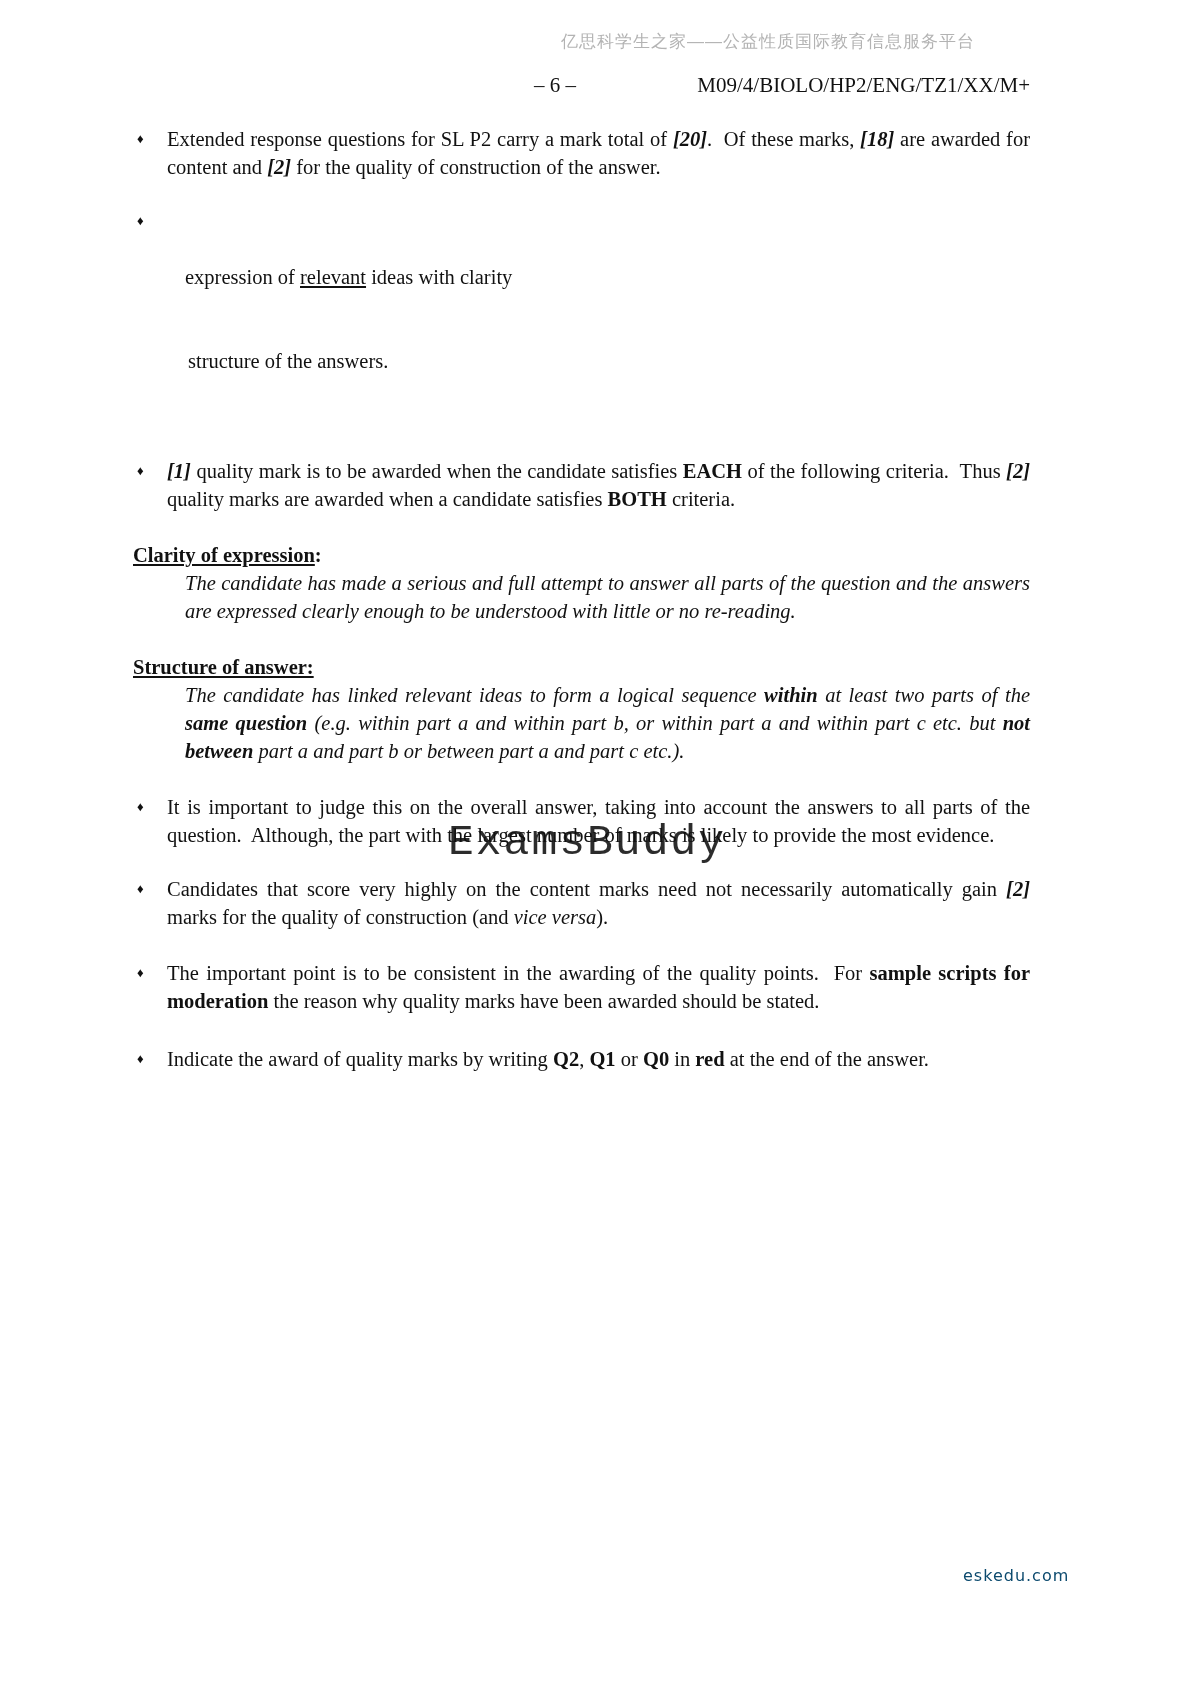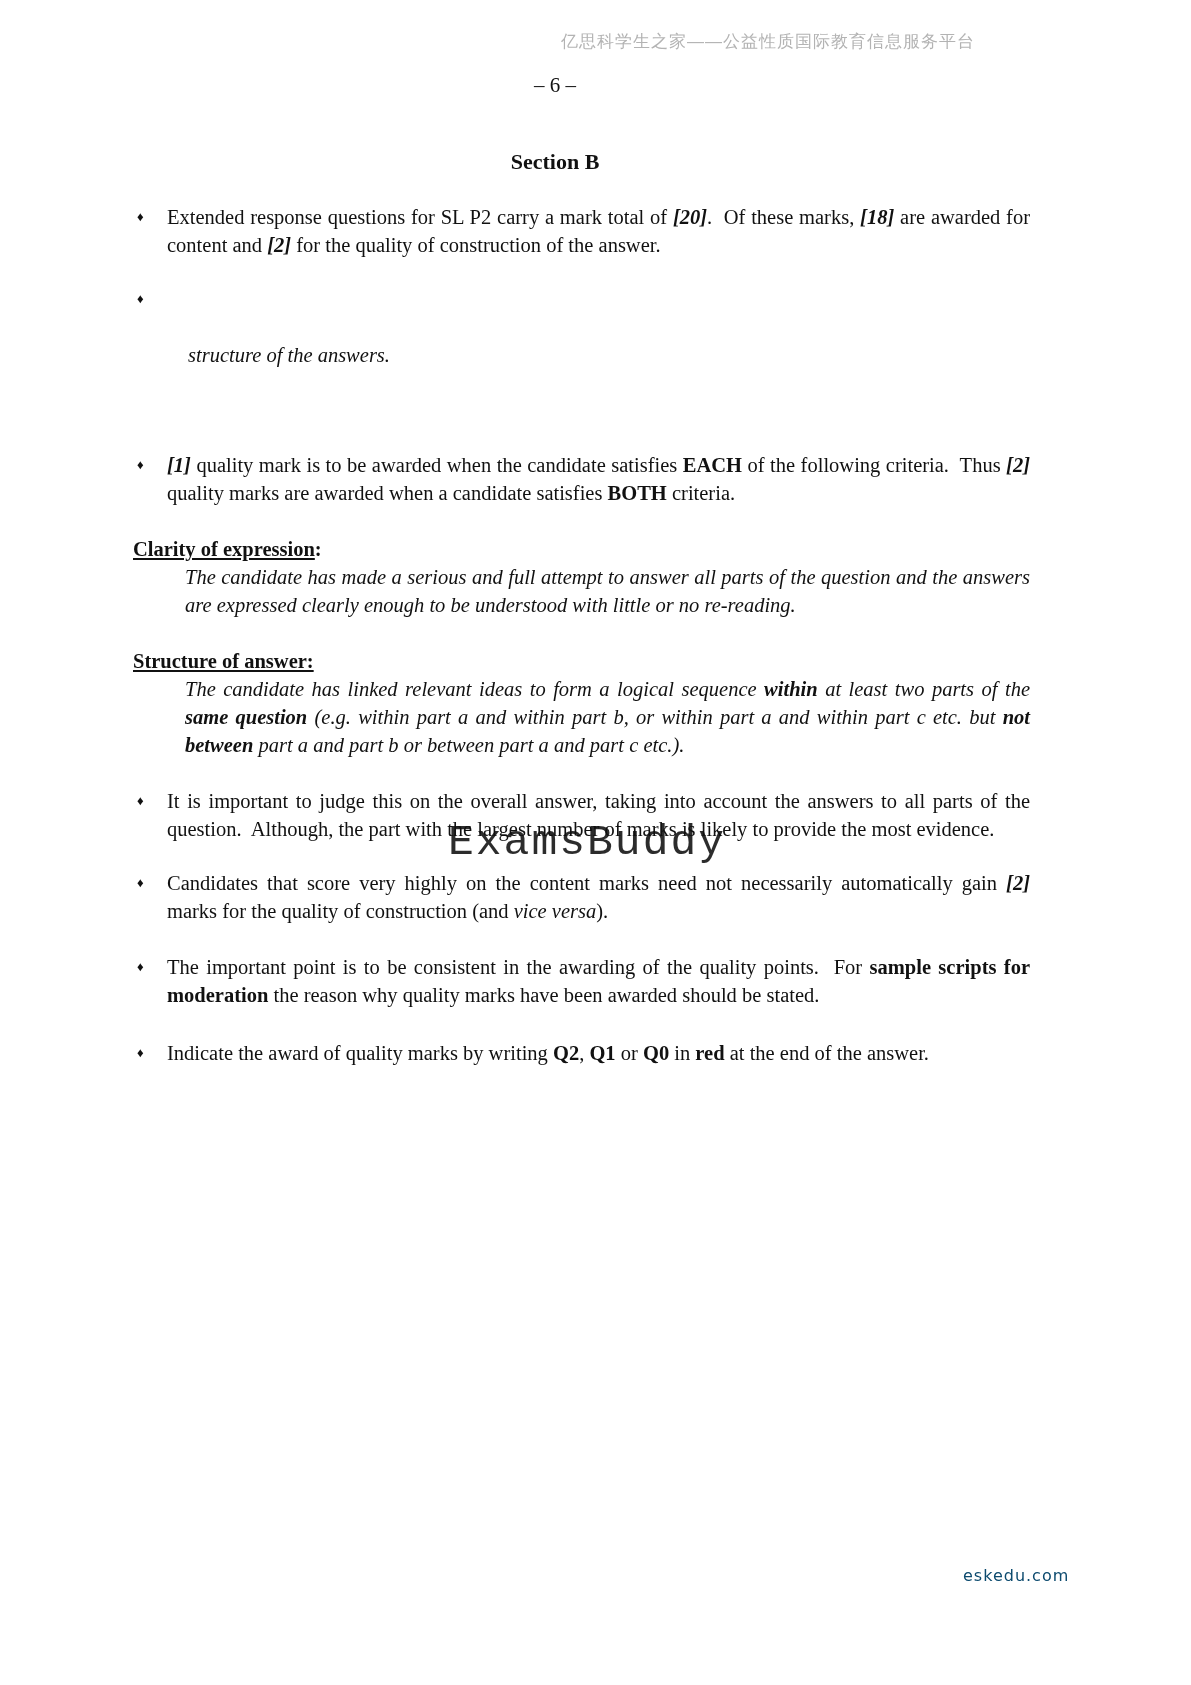--- a/index.html
+++ b/index.html
@@ -54,21 +54,21 @@
   .bullet{display:flex;margin-top:26px;}
   .bullet-marker{
     flex:0 0 30px;
     margin-left:57px;
     font-size:13px;
     line-height:28px;
   }
   .bullet-text{flex:1;text-align:justify;white-space:pre-wrap;}
   .bullet-line{white-space:pre-wrap;}
   .indent-a{padding-left:18px;}
-  .indent-b{padding-left:21px;font-style:italic;}
+  .indent-b{padding-left:21px;}
   .crit-block{margin-top:28px;}
   .crit-heading{margin-left:53px;white-space:pre-wrap;}
   .crit-body{
     margin-left:105px;width:845px;
     text-align:justify;white-space:pre-wrap;
   }
   .run-n{}
   .run-b{font-weight:bold;}
   .run-i{font-style:italic;}
   .run-bi{font-weight:bold;font-style:italic;}
@@ -95,35 +95,36 @@
 </head>
 <body>
 
 <div class="page">
   <div class="content">
 
     <div class="banner">亿思科学生之家——公益性质国际教育信息服务平台</div>
 
     <div class="pageline">
       <span class="pagenum">– 6 –</span>
+      <span class="papercode">M09/4/BIOLO/HP2/ENG/TZ1/XX/M+</span>
     </div>
 
-    <div class="section-title">Section B</div>
 
 
     <div class="body-text">
 
       <div class="bullet">
         <span class="bullet-marker">♦</span>
         <div class="bullet-text"><span class="run-n">Extended response questions for SL P2 carry a mark total of </span><span class="run-bi">[20]</span><span class="run-n">.  Of these marks, </span><span class="run-bi">[18]</span><span class="run-n"> are awarded for content and </span><span class="run-bi">[2]</span><span class="run-n"> for the quality of construction of the answer.</span></div>
       </div>
 
       <div class="bullet">
         <span class="bullet-marker">♦</span>
         <div class="bullet-text">
+          <div class="bullet-line indent-a"><span class="run-n">expression of </span><span class="run-u">relevant</span><span class="run-n"> ideas with clarity</span></div>
           <div class="bullet-line indent-b"><span class="run-n">structure of the answers.</span></div>
         </div>
       </div>
 
       <div class="bullet">
         <span class="bullet-marker">♦</span>
         <div class="bullet-text"><span class="run-bi">[1]</span><span class="run-n"> quality mark is to be awarded when the candidate satisfies </span><span class="run-b">EACH</span><span class="run-n"> of the following criteria.  Thus </span><span class="run-bi">[2]</span><span class="run-n"> quality marks are awarded when a candidate satisfies </span><span class="run-b">BOTH</span><span class="run-n"> criteria.</span></div>
       </div>
 
       <div class="crit-block">

